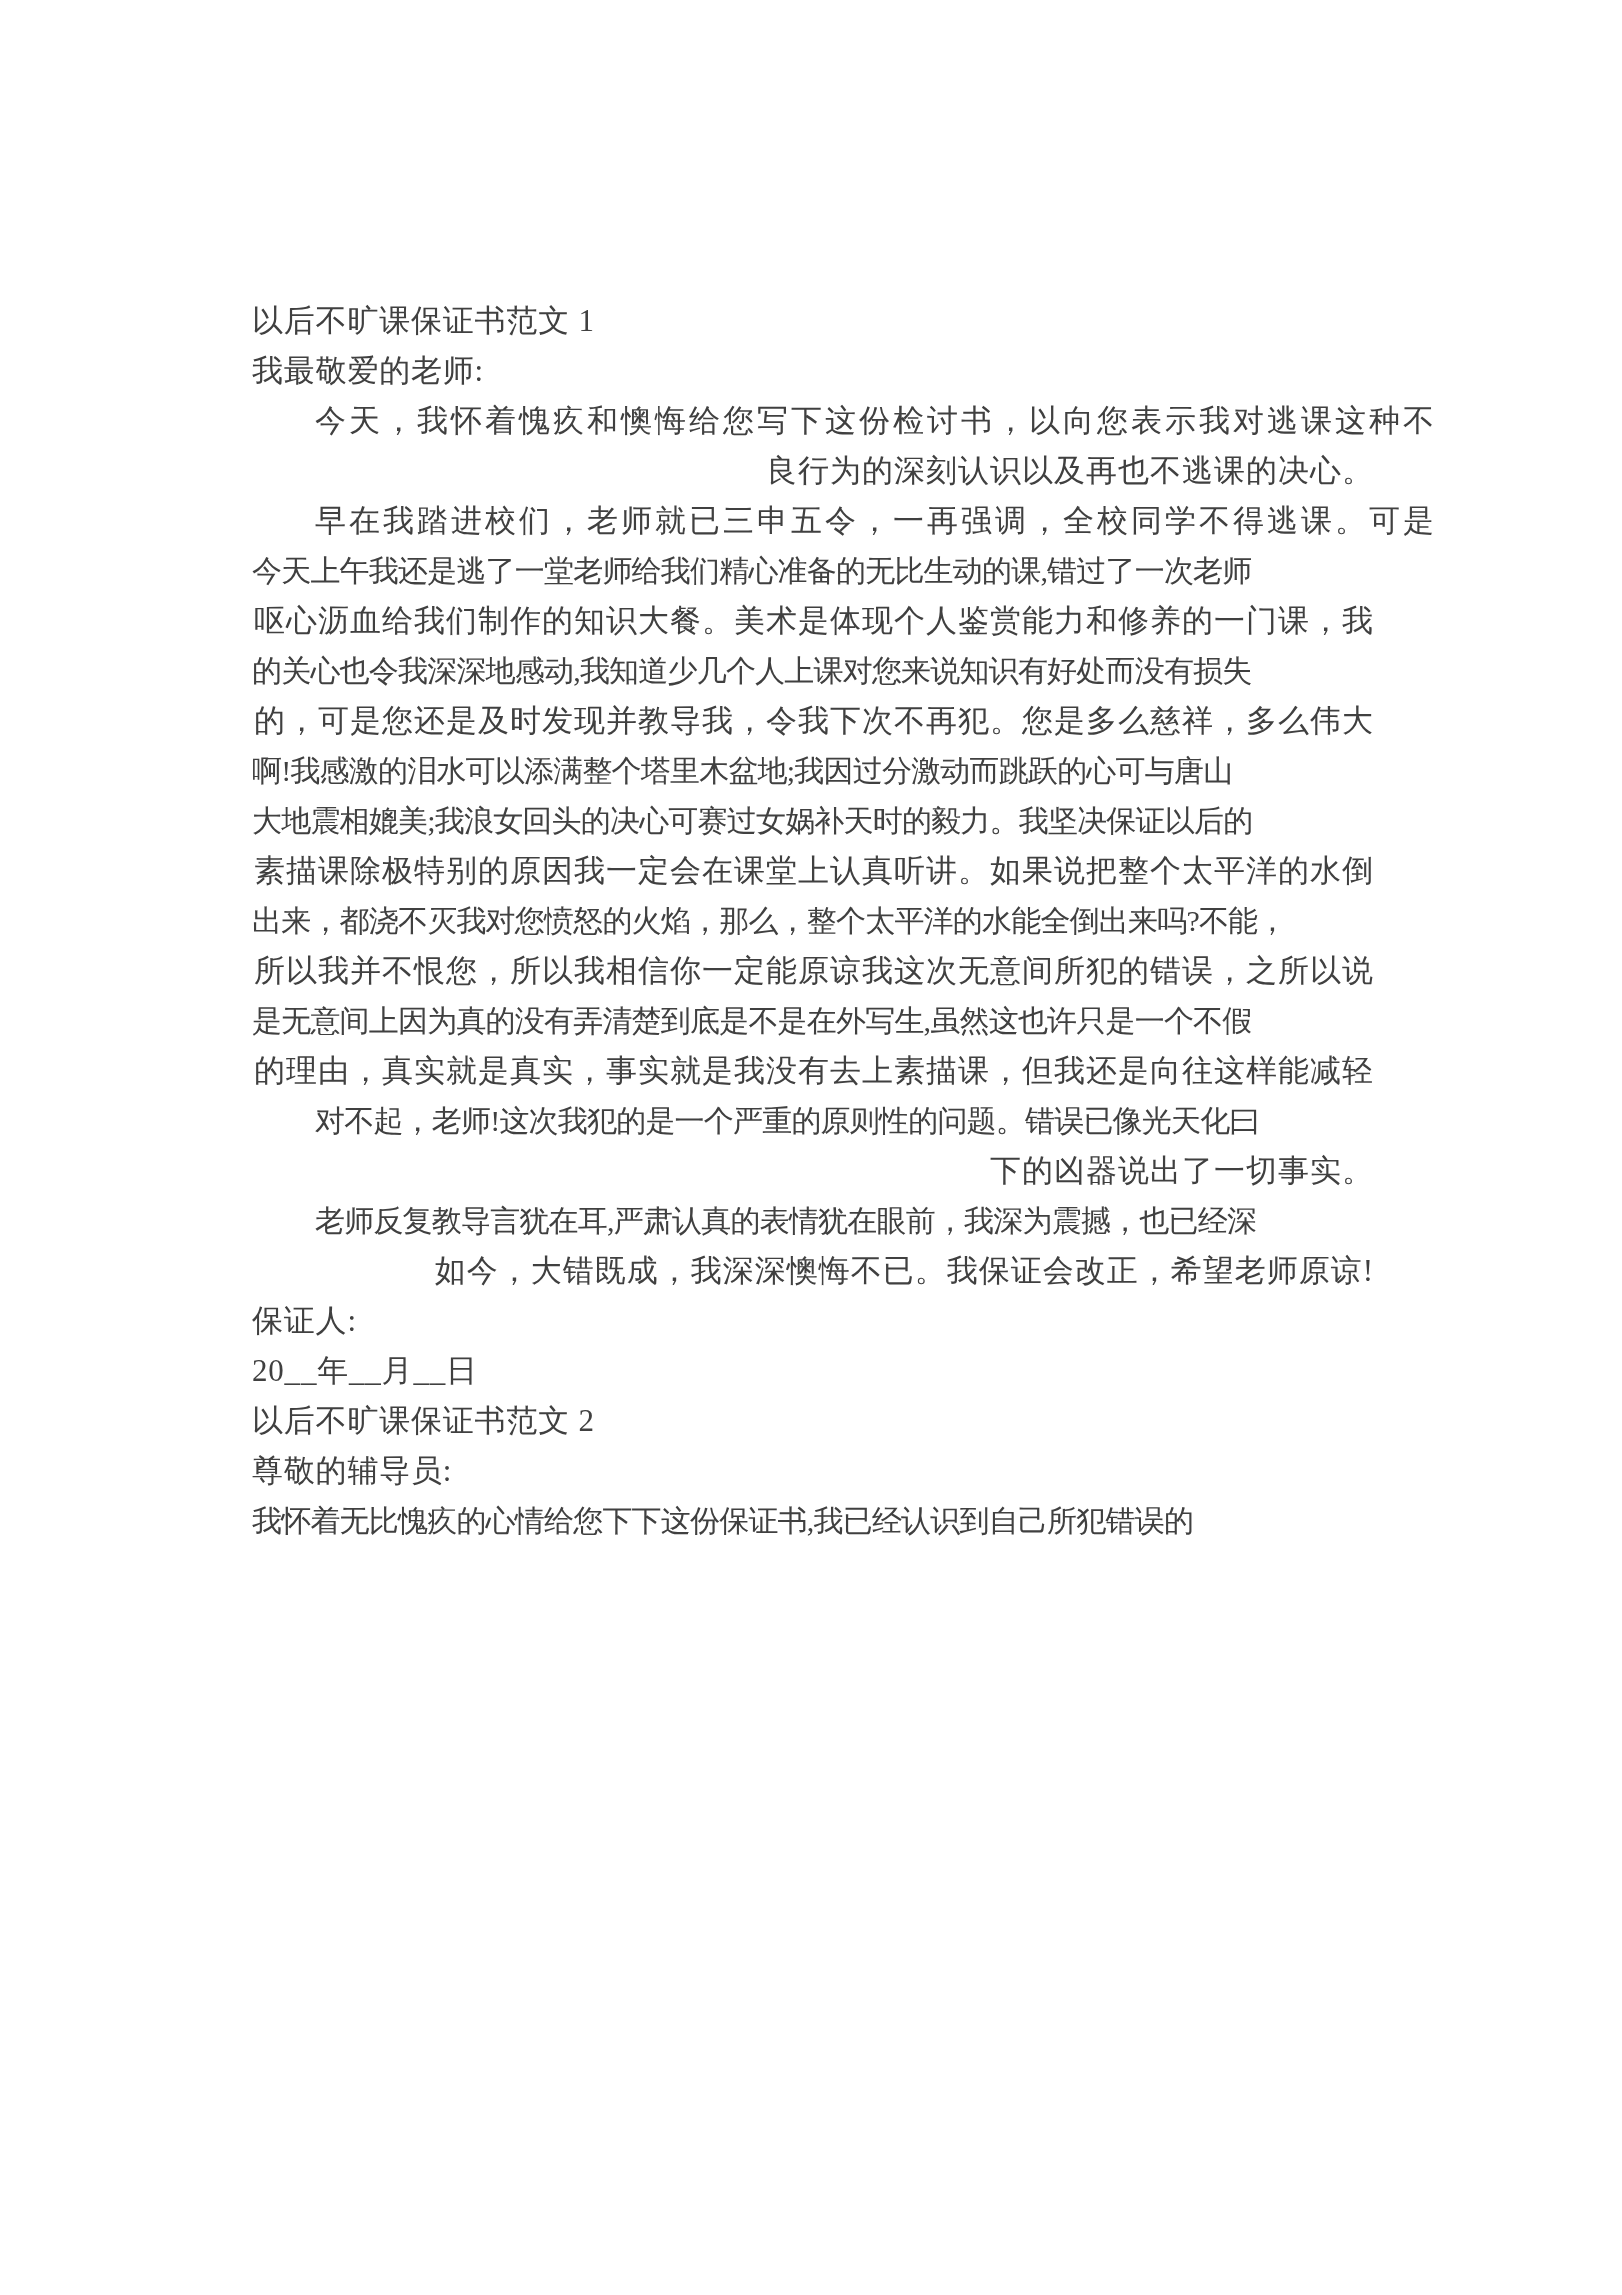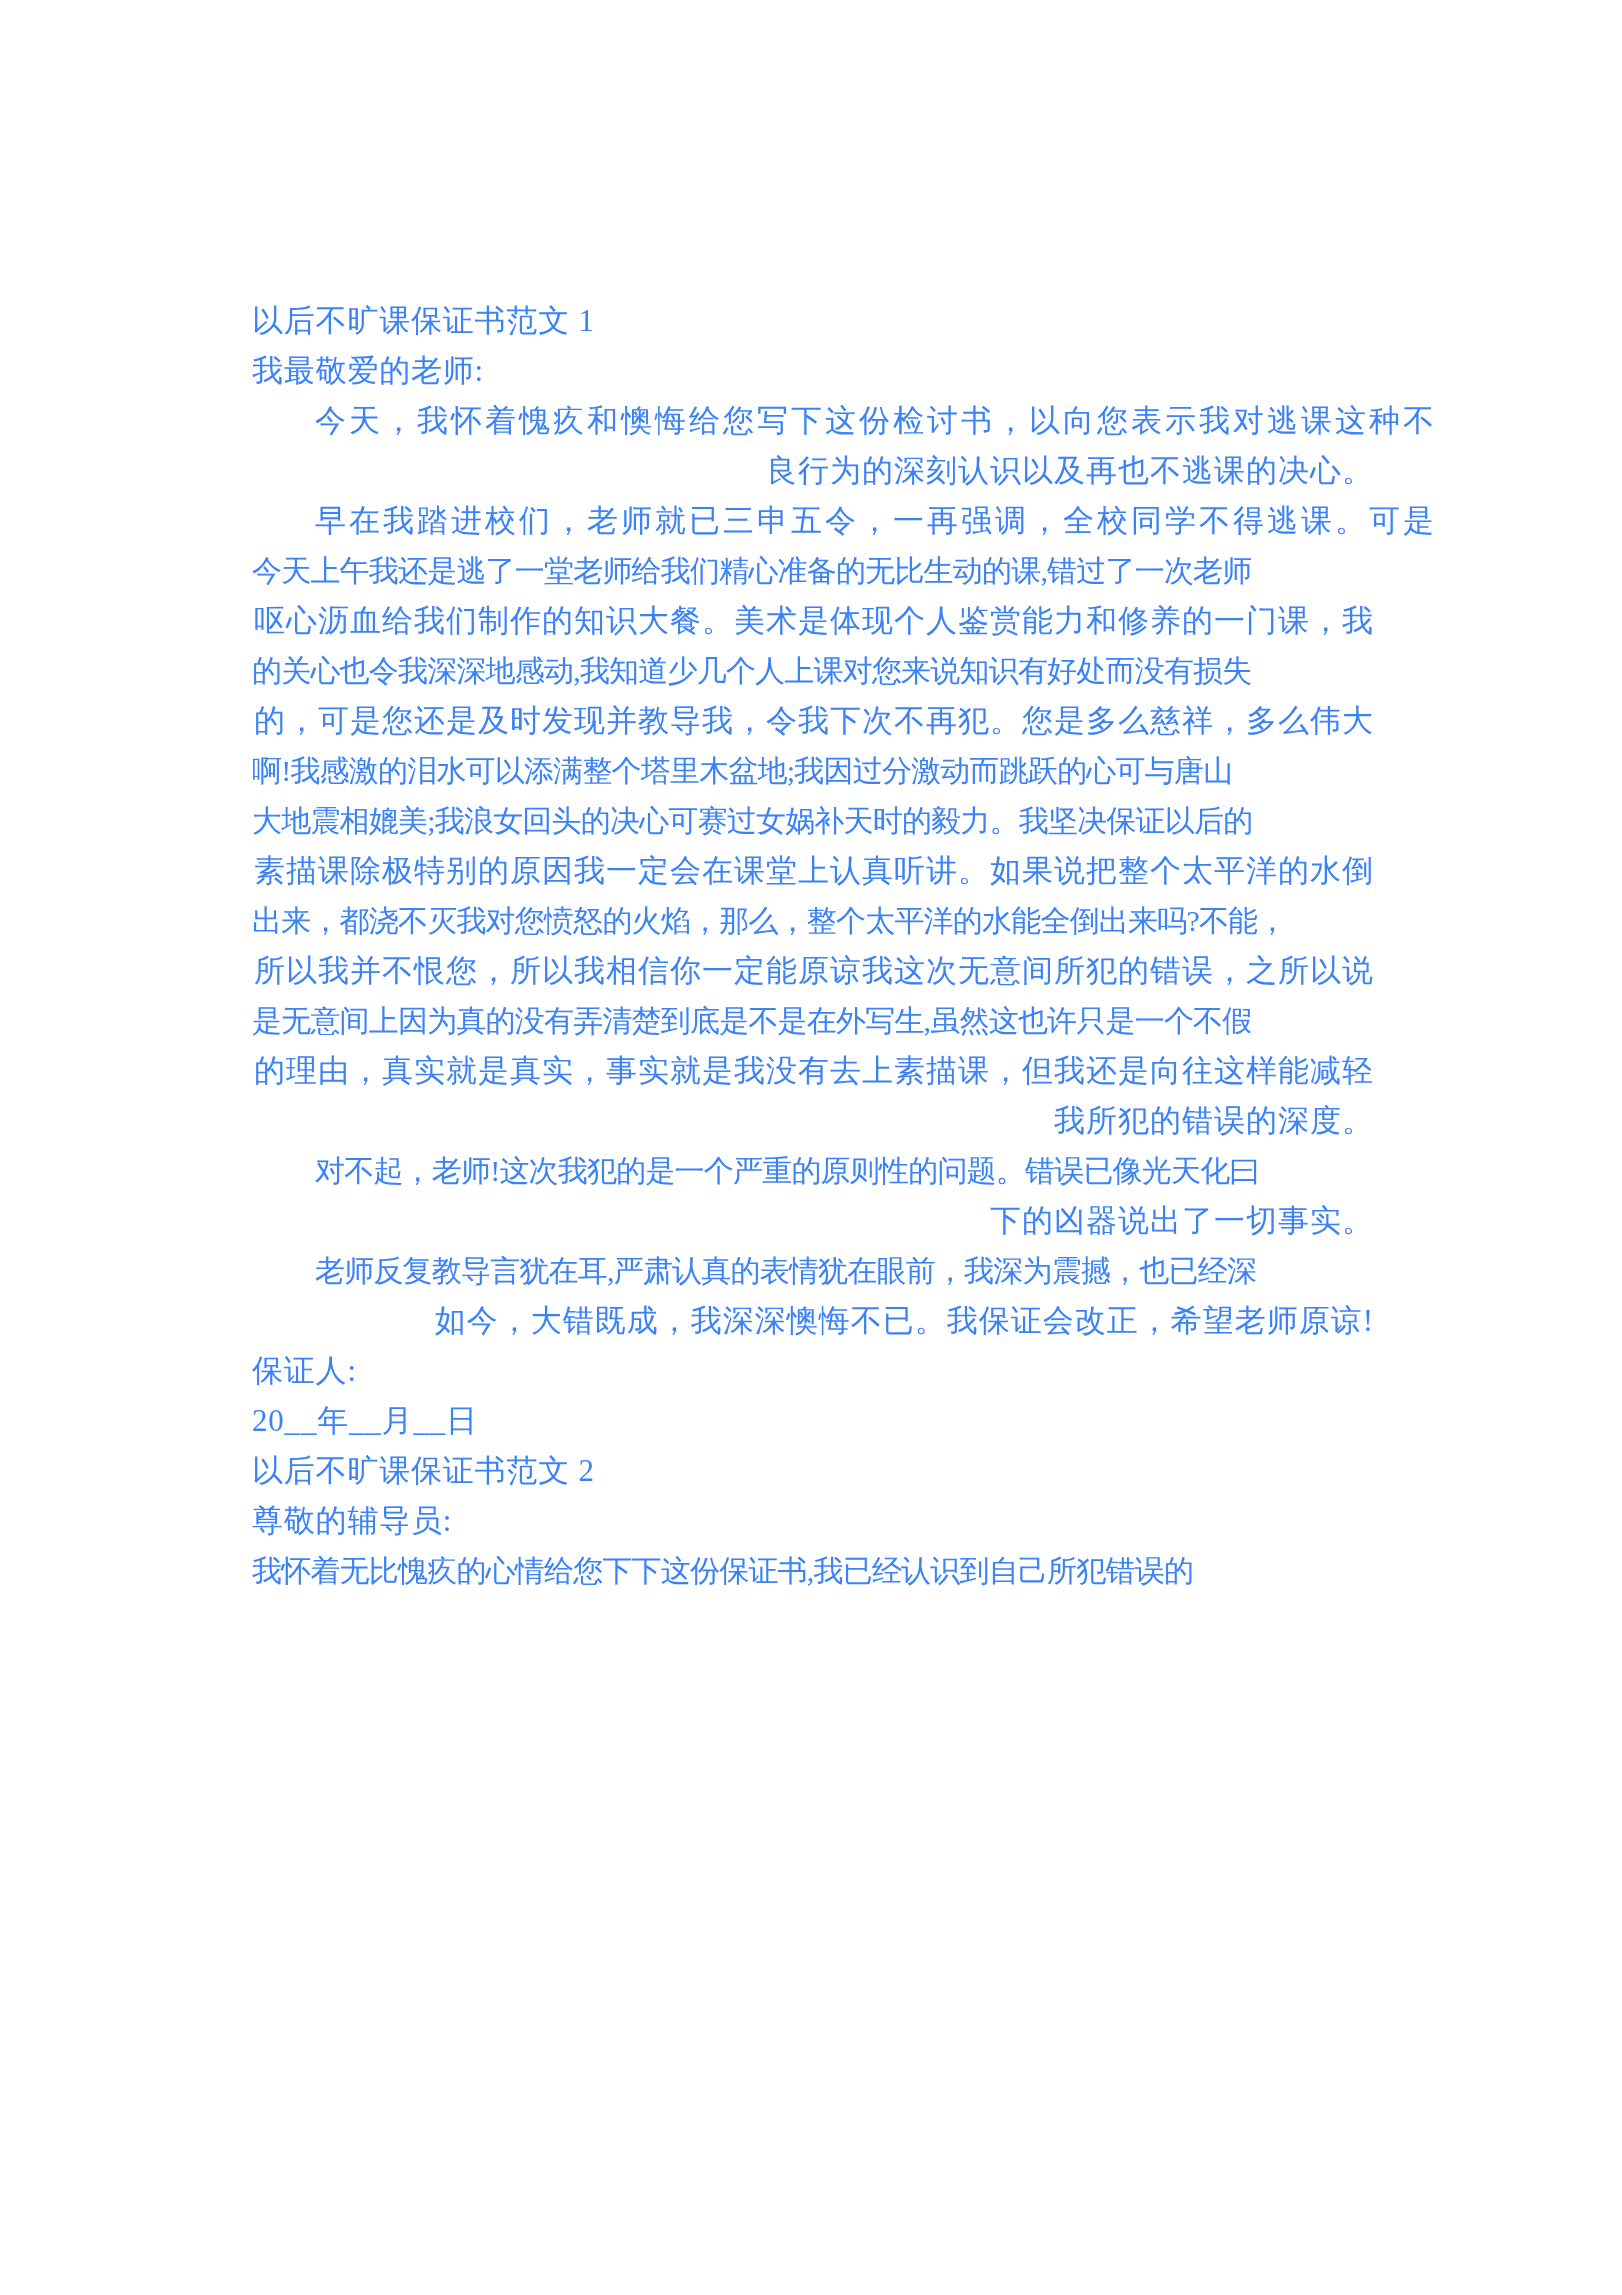--- a/index.html
+++ b/index.html
@@ -42,21 +42,21 @@
     top: 296px;
     width: 1122px;
   }
 
   
   .ln {
     font-size: 31px;
     line-height: 50px;
     height: 50px;
     white-space: pre;
-    color: #3b82f6;
+    color: #404040;
   }
 
   
   .ln.indent { padding-left: 63px; }
 
   
   .ln.sp-normal { letter-spacing: 1px; text-align: right; }
 
   
   .ln.sp-tight  { letter-spacing: -0.8px; font-size: 30px; }
@@ -83,21 +83,20 @@
       <div class="ln sp-normal">呕心沥血给我们制作的知识大餐。美术是体现个人鉴赏能力和修养的一门课，我</div>
       <div class="ln sp-tight">的关心也令我深深地感动,我知道少几个人上课对您来说知识有好处而没有损失</div>
       <div class="ln sp-normal">的，可是您还是及时发现并教导我，令我下次不再犯。您是多么慈祥，多么伟大</div>
       <div class="ln sp-tight">啊!我感激的泪水可以添满整个塔里木盆地;我因过分激动而跳跃的心可与唐山</div>
       <div class="ln sp-tight">大地震相媲美;我浪女回头的决心可赛过女娲补天时的毅力。我坚决保证以后的</div>
       <div class="ln sp-normal">素描课除极特别的原因我一定会在课堂上认真听讲。如果说把整个太平洋的水倒</div>
       <div class="ln sp-tight">出来，都浇不灭我对您愤怒的火焰，那么，整个太平洋的水能全倒出来吗?不能，</div>
       <div class="ln sp-normal">所以我并不恨您，所以我相信你一定能原谅我这次无意间所犯的错误，之所以说</div>
       <div class="ln sp-tight">是无意间上因为真的没有弄清楚到底是不是在外写生,虽然这也许只是一个不假</div>
       <div class="ln sp-normal">的理由，真实就是真实，事实就是我没有去上素描课，但我还是向往这样能减轻</div>
-      <div class="ln sp-normal">我所犯的错误的深度。</div>
       <div class="ln indent sp-tight">对不起，老师!这次我犯的是一个严重的原则性的问题。错误已像光天化曰</div>
       <div class="ln sp-normal">下的凶器说出了一切事实。</div>
       <div class="ln indent sp-tight">老师反复教导言犹在耳,严肃认真的表情犹在眼前，我深为震撼，也已经深</div>
       <div class="ln indent sp-normal">如今，大错既成，我深深懊悔不已。我保证会改正，希望老师原谅!</div>
       <div class="ln plain">保证人:</div>
       <div class="ln plain">20__年__月__日</div>
       <div class="ln plain">以后不旷课保证书范文 2</div>
       <div class="ln plain">尊敬的辅导员:</div>
       <div class="ln sp-tight">我怀着无比愧疚的心情给您下下这份保证书,我已经认识到自己所犯错误的</div>
     </div>

